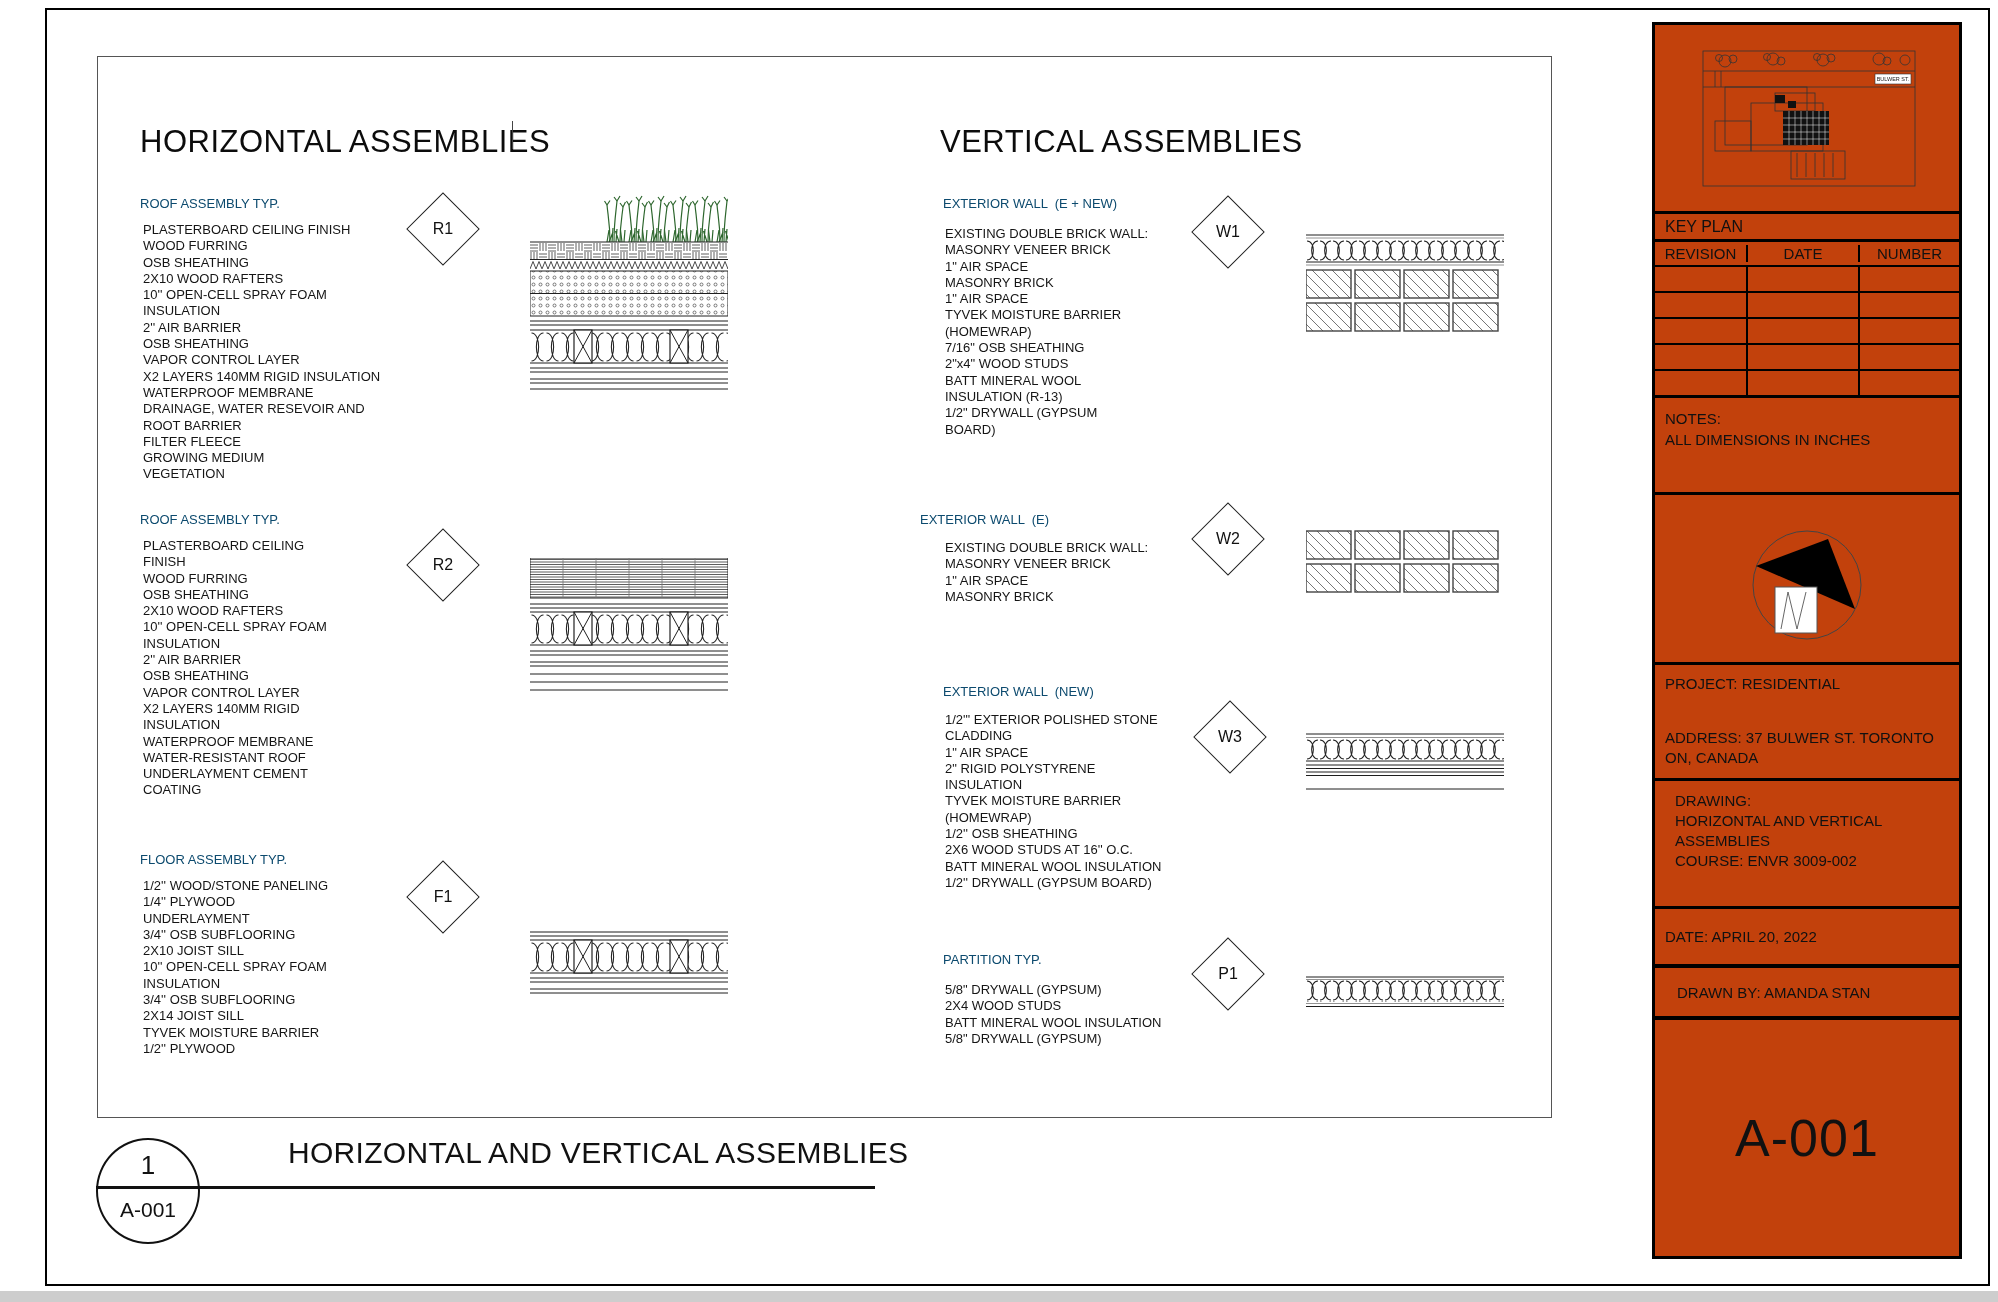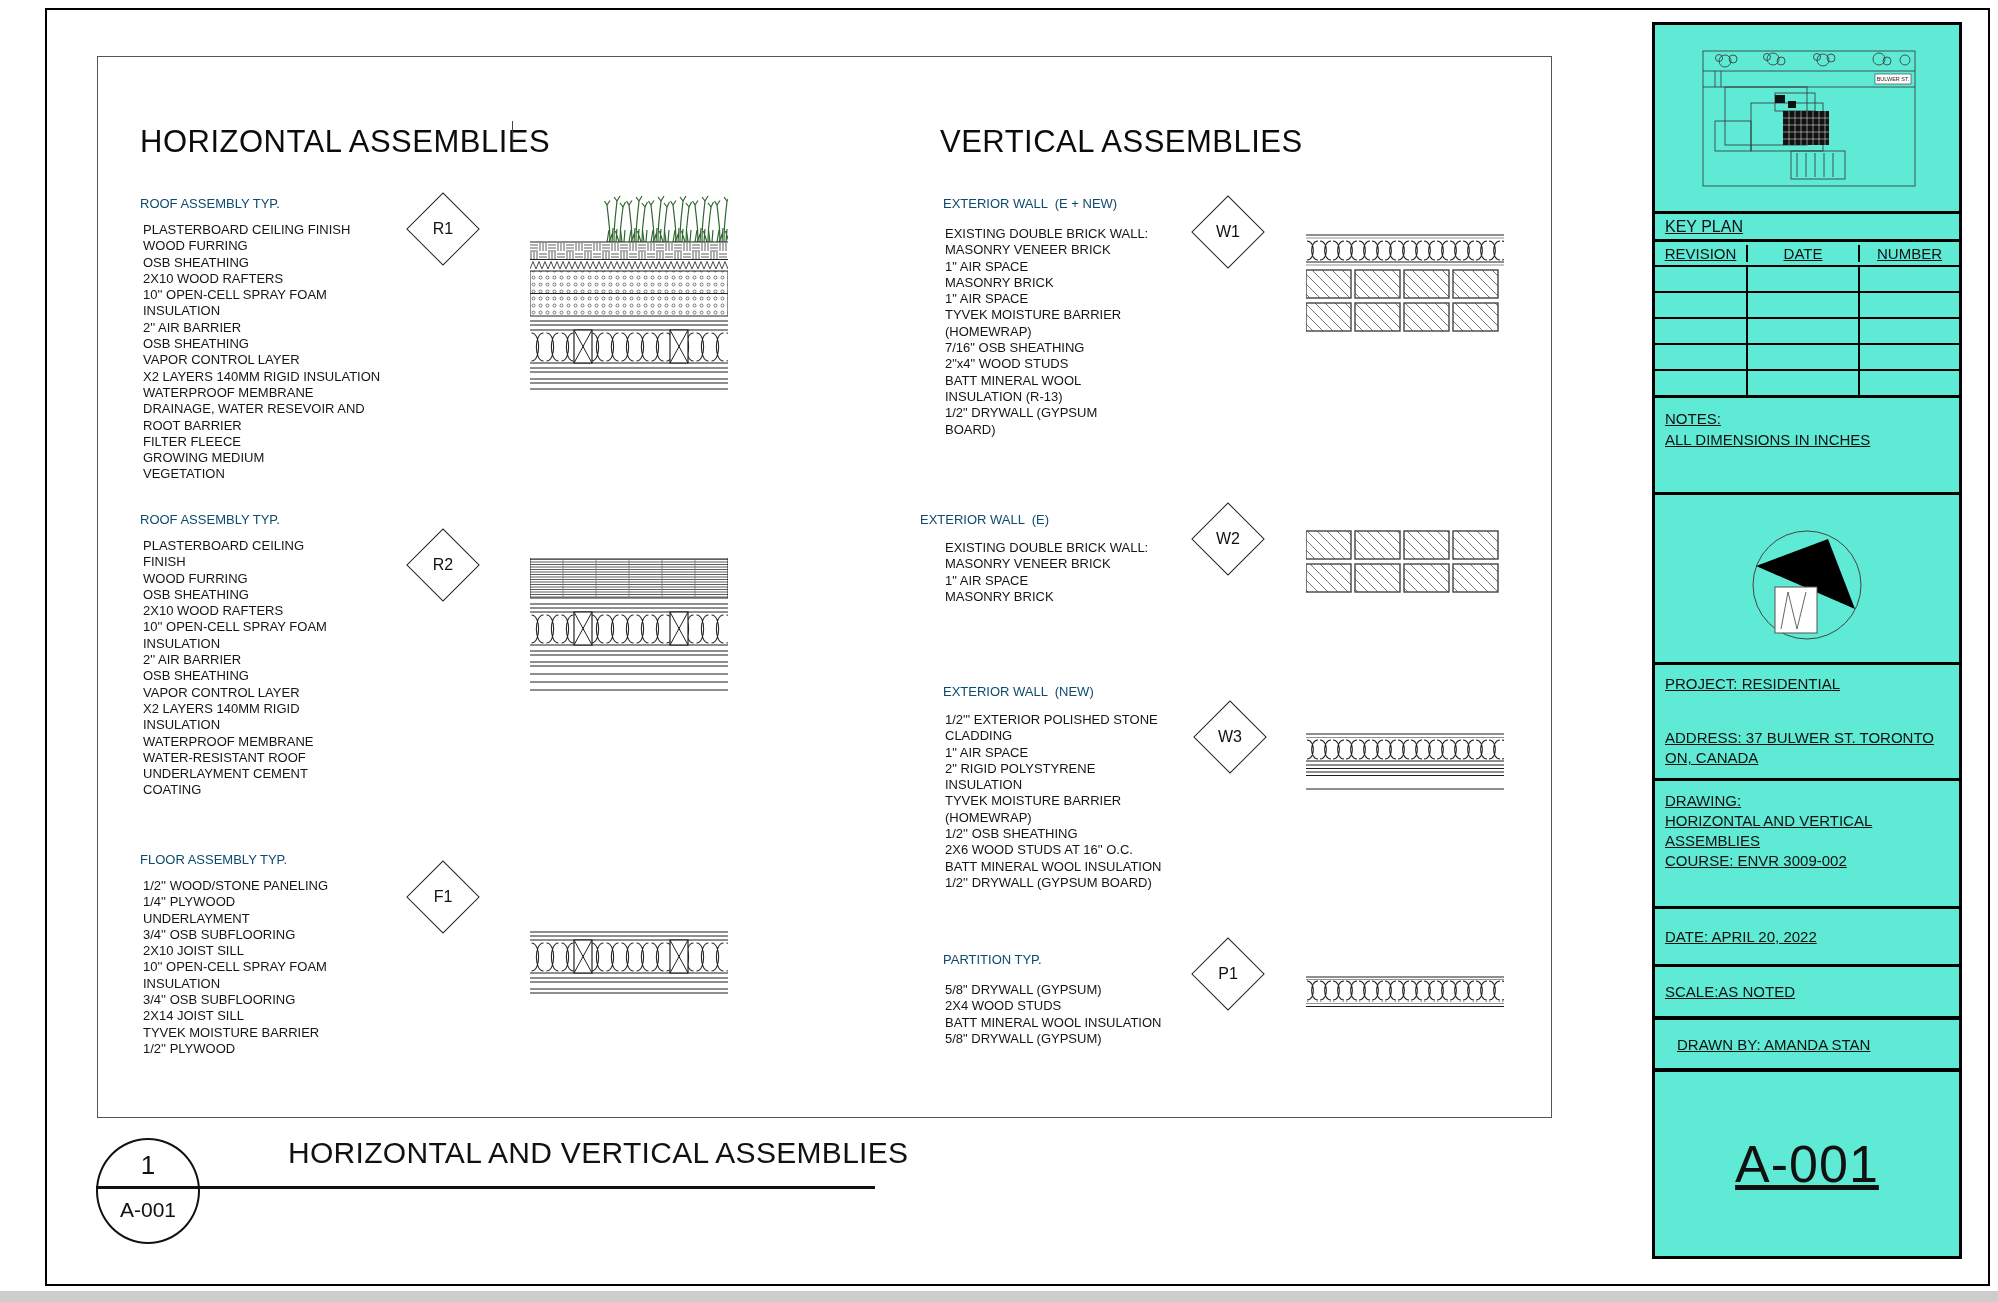--- a/index.html
+++ b/index.html
@@ -21,39 +21,39 @@
   .dwg .blk rect{fill:#fff;stroke:#222;stroke-width:1.2;}
   .brick{fill:url(#brickhatch);stroke:#444;stroke-width:1.4;}
   
   .footer-line{left:96px;top:1186px;width:779px;height:3px;background:#111;}
   .footer-circle{left:96px;top:1138px;width:104px;height:106px;border:2px solid #111;border-radius:50%;box-sizing:border-box;}
   .footer-num{left:96px;top:1150px;width:104px;text-align:center;font-size:26px;}
   .footer-sheet{left:96px;top:1198px;width:104px;text-align:center;font-size:21px;}
   .footer-title{left:288px;top:1136px;font-size:30px;letter-spacing:.3px;}
   
   .tb{left:1652px;top:22px;width:310px;height:1237px;border:3px solid #000;box-sizing:border-box;
-      display:flex;flex-direction:column;background:#5eead4;font-size:15px;text-decoration:underline;}
+      display:flex;flex-direction:column;background:#c2410c;font-size:15px;}
   .tb>div{box-sizing:border-box;}
   .tb .bt3{border-top:3px solid #000;}
   .tb .bt4{border-top:4px double #000;border-top:4px solid #000;}
   .tb-keyplan{height:186px;}
   .tb-kplabel{height:28px;display:flex;align-items:center;padding-left:10px;font-size:16px;}
   .revrow{display:flex;}
   .revrow>div{box-sizing:border-box;}
   .revc1{width:93px;border-right:2px solid #000;}
   .revc2{width:112px;border-right:2px solid #000;}
   .revc3{flex:1;}
   .revhead{height:26px;align-items:center;text-align:center;}
   .revhead>div{display:flex;align-items:center;justify-content:center;}
   .revbody .revrow{height:24px;border-top:2px solid #000;}
   .tb-notes{height:97px;padding:10px 0 0 10px;line-height:21px;}
   .tb-north{height:170px;}
   .tb-project{height:116px;padding:10px 0 0 10px;}
   .tb-project .addr{margin-top:36px;width:285px;line-height:20px;}
-  .tb-drawing{height:128px;padding:10px 0 0 10px;line-height:20px;}
+  .tb-drawing{height:128px;padding:10px 0 0 20px;line-height:20px;}
   .tb-drawing .dtitle{width:240px;}
   .tb-date{height:58px;display:flex;align-items:center;padding-left:10px;}
   .tb-scale{height:52px;display:flex;align-items:center;padding-left:10px;}
   .tb-drawn{height:52px;display:flex;align-items:center;padding-left:22px;}
   .tb-sheetnum{flex:1;display:flex;align-items:center;justify-content:center;
                font-size:52px;letter-spacing:1px;}
   .tick{width:1px;height:28px;background:#444;}
   .edge-strip{left:0;top:1291px;width:1998px;height:11px;background:#cdcdcd;}
 </style>
 </head>
@@ -395,18 +395,17 @@
       <div class="addr">ADDRESS: 37 BULWER ST. TORONTO ON, CANADA</div>
     </div>
 
     <div class="tb-drawing bt3">
       <div>DRAWING:</div>
       <div class="dtitle">HORIZONTAL AND VERTICAL ASSEMBLIES</div>
       <div>COURSE: ENVR 3009-002</div>
     </div>
 
     <div class="tb-date bt3">DATE: APRIL 20, 2022</div>
-    <div class="tb-scale bt3">SCALE:AS NOTED</div>
     <div class="tb-drawn bt4">DRAWN BY: AMANDA STAN</div>
     <div class="tb-sheetnum bt4">A-001</div>
   </div>
 
 </div>
 
 </body></html>

